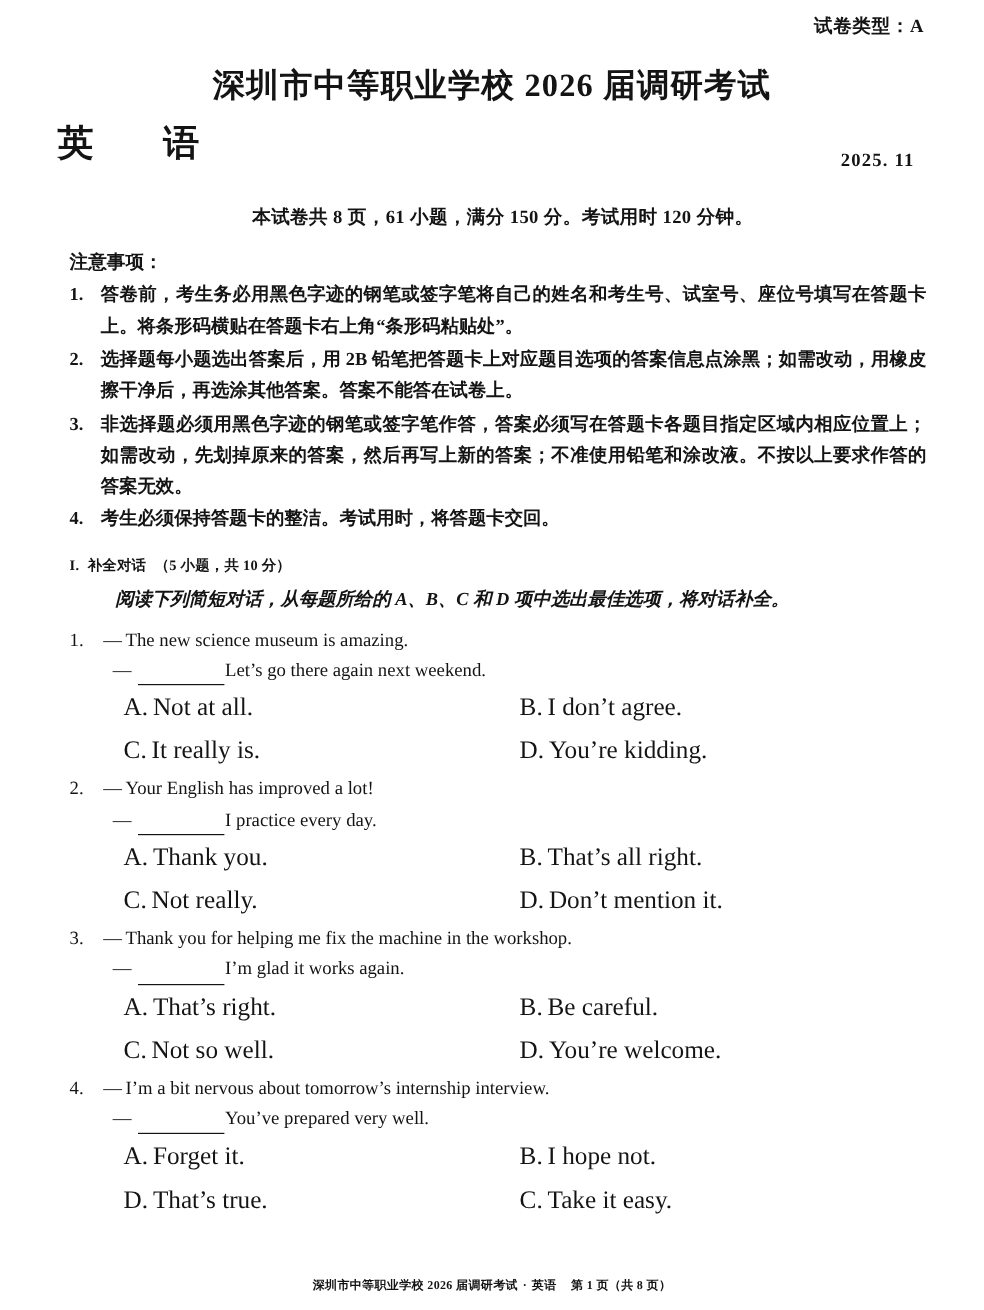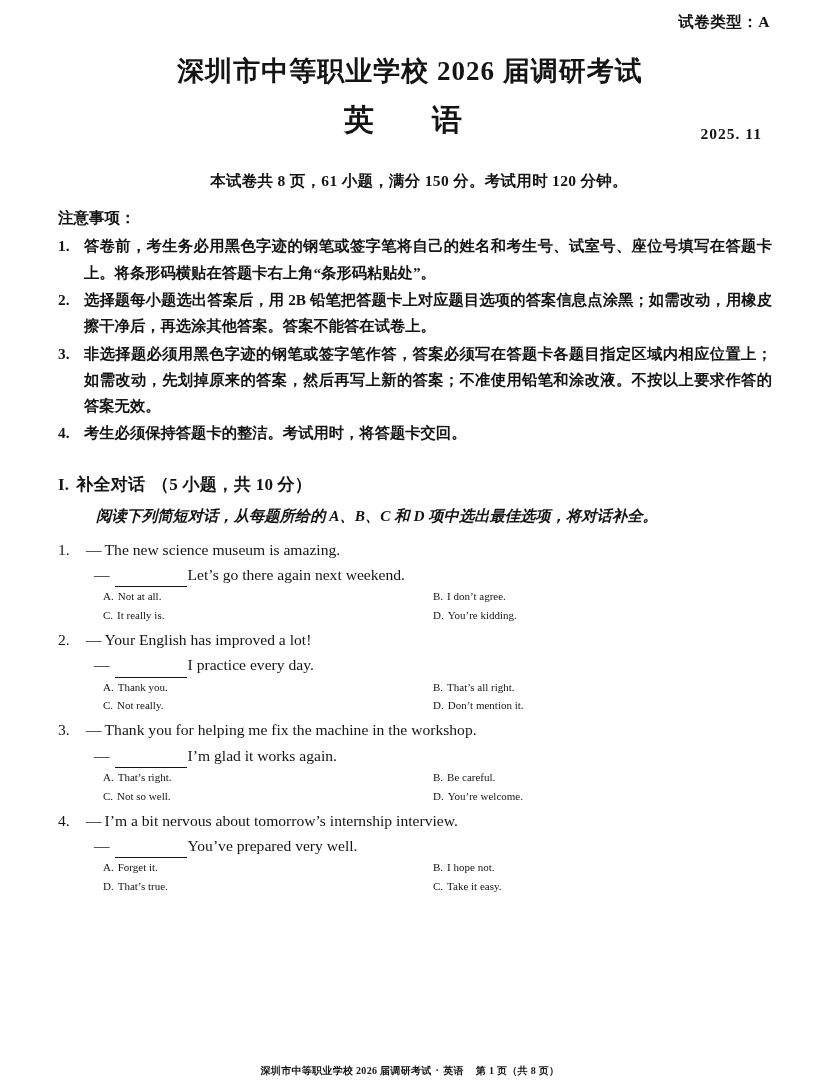--- a/index.html
+++ b/index.html
@@ -43,21 +43,21 @@
     font-weight: bold;
     letter-spacing: 1px;
     line-height: 1.2;
   }
   .subject-row {
     position: relative;
     margin-top: 14px;
     height: 44px;
   }
   .subject-title {
-    text-align: center;
+    text-align: left;
     font-size: 30px;
     font-weight: bold;
     letter-spacing: 14px;
     line-height: 1.25;
   }
   .exam-date {
     position: absolute;
     right: 10px;
     bottom: 2px;
     font-size: 15.5px;
@@ -97,23 +97,23 @@
   }
   .notice-num {
     position: absolute;
     left: 0;
     top: 0;
     font-weight: bold;
   }
 
   
   .section-head {
-    margin-top: 26px;
+    margin-top: 16px;
     padding-left: 10px;
-    font-size: 17px;
+    font-size: 12px;
     font-weight: bold;
     letter-spacing: .2px;
   }
   .section-roman { margin-right: 7px; }
   .section-points { margin-left: 7px; font-weight: bold; }
   .section-directions {
     margin-top: 7px;
     padding-left: 48px;
     font-size: 15.3px;
     font-weight: bold;
@@ -144,21 +144,21 @@
     border-bottom: 1.4px solid #141414;
     vertical-align: bottom;
     height: .95em;
     margin: 0 1px 0 2px;
   }
   .options {
     padding-left: 45px;
   }
   .opt-row {
     display: flex;
-    font-size: 11px;
+    font-size: 21px;
     line-height: 1.72;
   }
   .opt-cell { width: 330px; white-space: nowrap; }
   .opt-letter { margin-right: 4px; }
 
   
   .footer {
     position: absolute;
     left: 0;
     right: 0;

